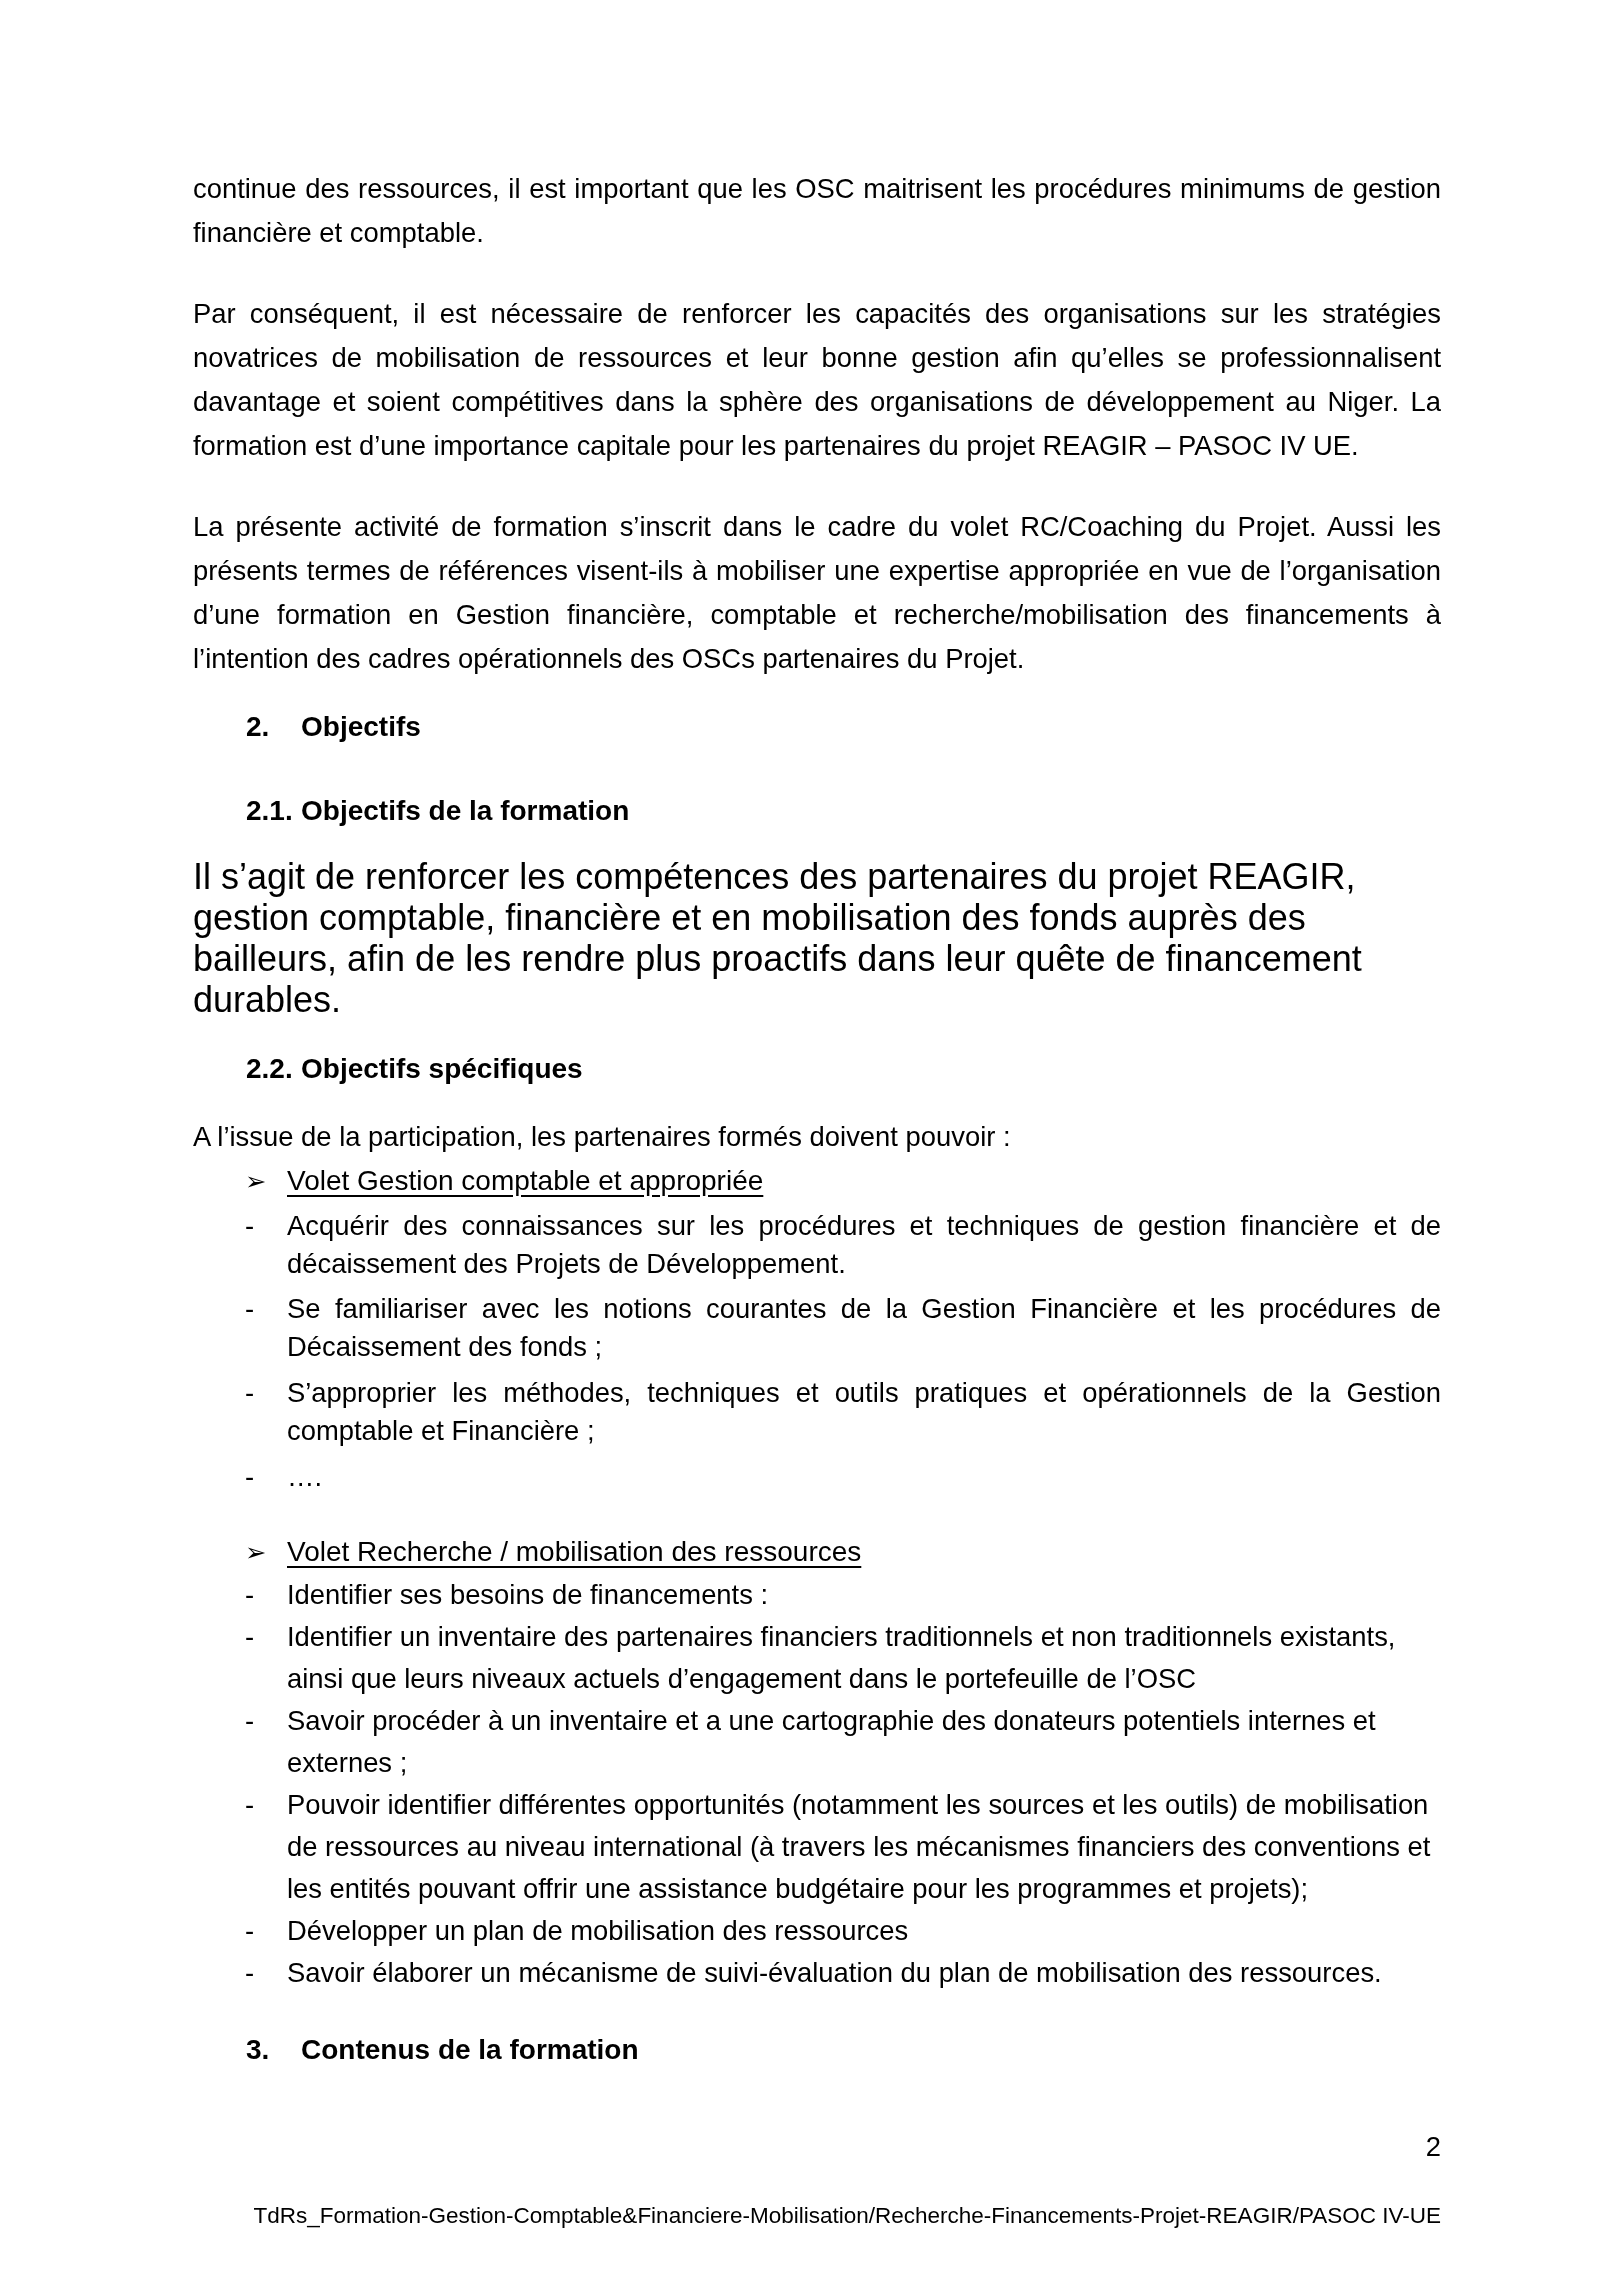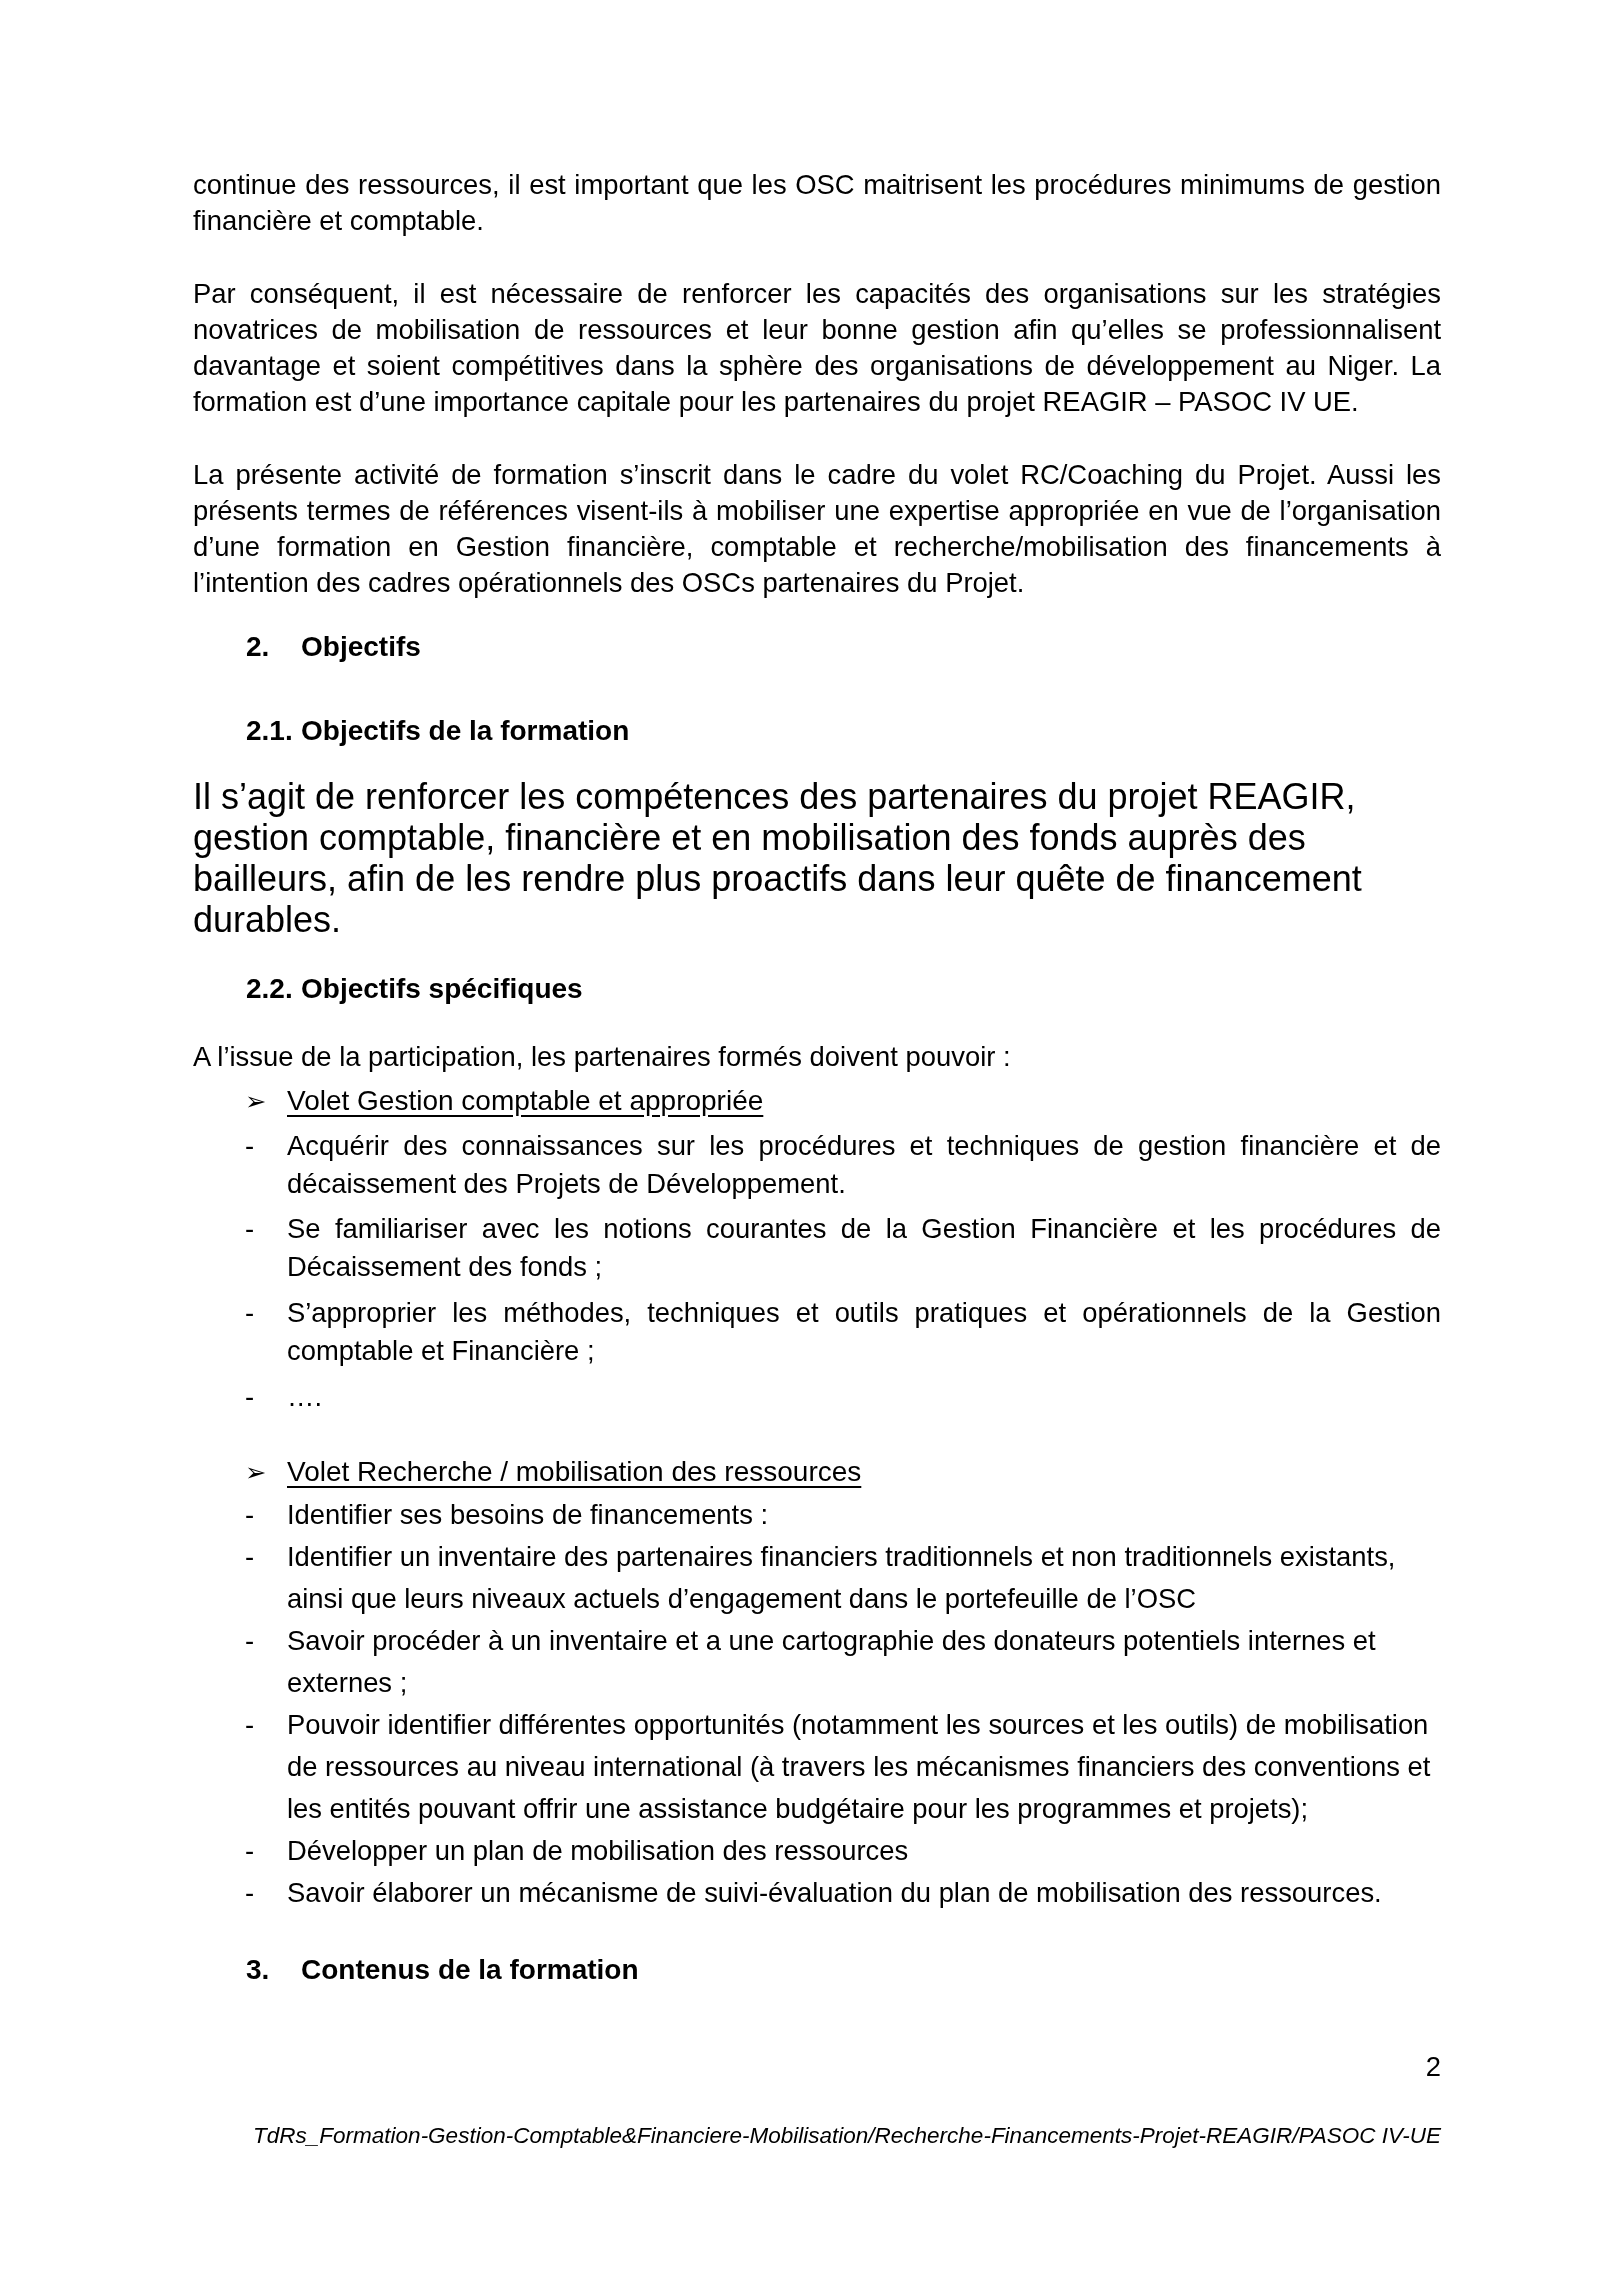--- a/index.html
+++ b/index.html
@@ -10,21 +10,21 @@
     background:#ffffff;
     color:#000;
     font-family:"Liberation Sans", sans-serif;
     overflow:hidden;
   }
   .content {
     position:absolute;
     left:193px; right:180px; top:167px;
   }
   p.body {
-    font-size:27.4px; line-height:36px;
+    font-size:27.4px; line-height:44px;
     text-align:justify;
     margin:0 0 37px 0;
   }
   .h {
     font-weight:bold; font-size:28px; line-height:37px;
     padding-left:37px;
     margin:16px;
   }
   .h .hnum { display:inline-block; min-width:55px; }
   .h-objectifs   { margin-top:27.4px; }
@@ -57,21 +57,20 @@
   .g1 + .g1 { margin-top:7.8px; }
   .g2 { line-height:42px; margin-top:0; text-align:left; }
   .arrow { font-family:"DejaVu Sans", sans-serif; font-size:25.5px; }
   .pagenum {
     font-size:27.4px; line-height:35px;
     text-align:right;
     margin-top:61px;
   }
   .footer {
     font-size:22.5px; line-height:29px;
-    font-style:italic;
     text-align:right;
     margin-top:37px;
   }
 </style>
 </head>
 <body>
 
 <div class="page">
   <div class="content">
 

